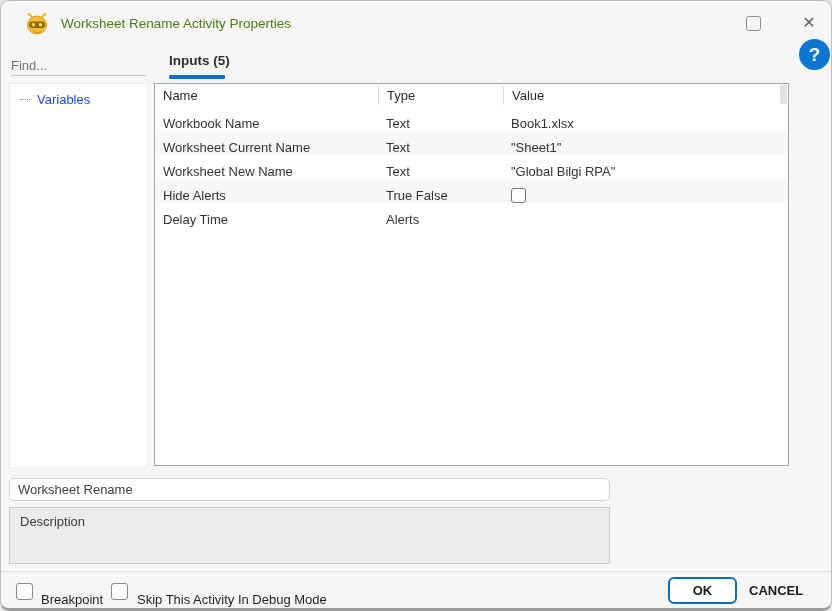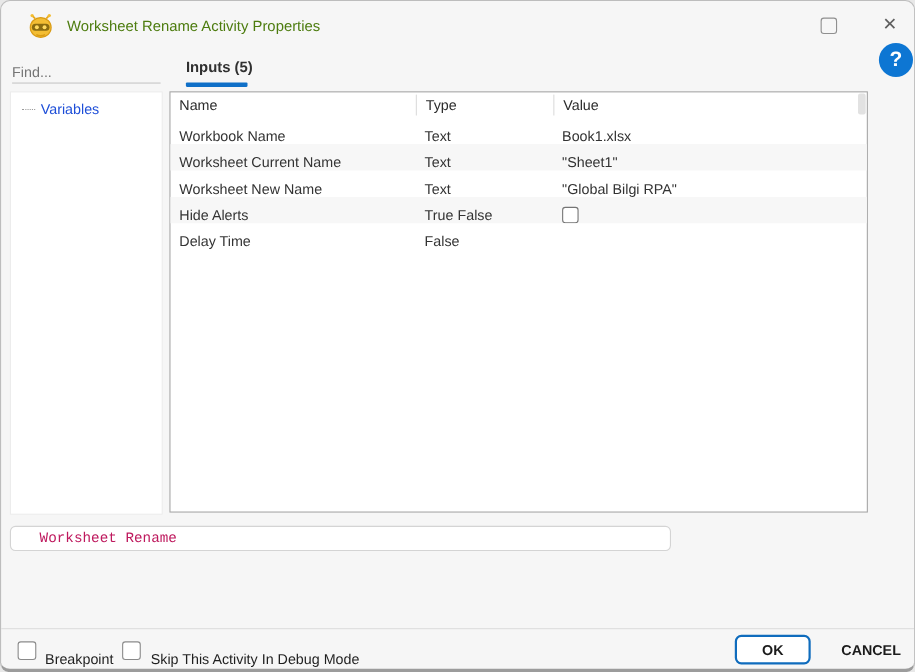--- a/index.html
+++ b/index.html
@@ -97,23 +97,23 @@
   }
   .scroll-thumb {
     position: absolute; right: 1px; top: 1px;
     width: 7px; height: 19px; background: #e2e2e2; border-radius: 2px;
   }
   
   .name-input {
     position: absolute; left: 8px; top: 477px;
     width: 601px; height: 23px;
     background: #ffffff; border: 1px solid #d4d4d4; border-radius: 5px;
-    font-size: 13px; color: #be185d;
-    padding-left: 26px; line-height: 21px;
-    font-family: Liberation Mono, monospace;
+    font-size: 13px; color: #404040;
+    padding-left: 8px; line-height: 21px;
+    font-family: Liberation Sans, sans-serif;
   }
   .description-box {
     position: absolute; left: 8px; top: 506px;
     width: 601px; height: 57px;
     background: #ebebeb; border: 1px solid #c9c9c9;
     font-size: 13px; color: #3d3d3d;
     padding: 6px 0 0 10px;
     font-family: "Liberation Sans", sans-serif;
     resize: none;
   }
@@ -134,21 +134,21 @@
     width: 69px; height: 27px;
     background: #ffffff; border: 2px solid #0f6cbd; border-radius: 6px;
     font-size: 13px; font-weight: bold; color: #1b1b1b;
     text-align: center; line-height: 23px; cursor: pointer;
   }
   .btn-cancel {
     position: absolute; left: 748px; top: 576px;
     width: 70px; height: 27px;
     background: transparent; border: none;
     font-size: 13px; font-weight: bold; color: #1b1b1b;
-    text-align: right; line-height: 27px; cursor: pointer;
+    text-align: left; line-height: 27px; cursor: pointer;
   }
 </style>
 </head>
 <body>
 
 <div class="window">
 
   <div class="titlebar">
     <span class="app-icon">
       <svg width="24" height="24" viewBox="0 0 24 24">
@@ -208,28 +208,29 @@
         </div>
 
         <div class="trow alt">
           <div class="tcell c-name">Hide Alerts</div>
           <div class="tcell c-type">True False</div>
           <div class="tcell c-value"><span class="checkbox"></span></div>
         </div>
 
         <div class="trow">
           <div class="tcell c-name">Delay Time</div>
-          <div class="tcell c-type">False</div>
+          <div class="tcell c-type">Alerts</div>
           <div class="tcell c-value"></div>
         </div>
       </div>
     <div class="scroll-thumb"></div>
   </div>
 
   <div class="name-input">Worksheet Rename</div>
+  <div class="description-box">Description</div>
 
   <div class="footer-sep"></div>
   <span class="footer-check check-breakpoint"></span>
   <span class="footer-label label-breakpoint">Breakpoint</span>
   <span class="footer-check check-skip"></span>
   <span class="footer-label label-skip">Skip This Activity In Debug Mode</span>
   <div class="btn-ok">OK</div>
   <div class="btn-cancel">CANCEL</div>
 
 </div>

